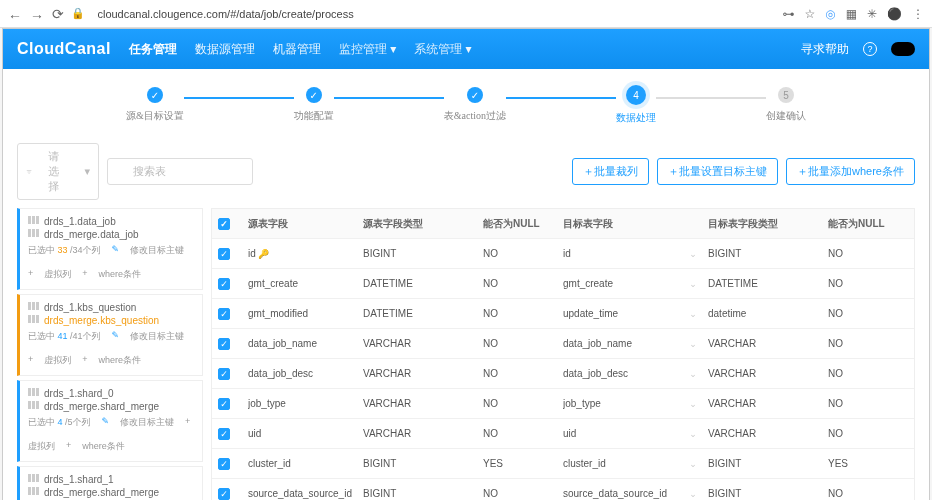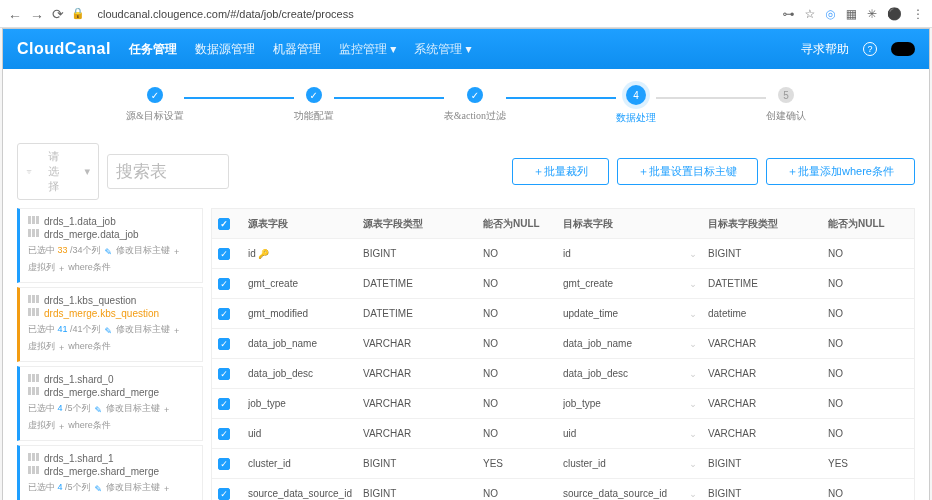--- a/index.html
+++ b/index.html
@@ -24,32 +24,32 @@
     .step { display: flex; flex-direction: column; align-items: center; font-size: 10px; color: #888; }
     .step .dot { width: 16px; height: 16px; border-radius: 50%; background: #1e9fff; color: #fff; display: flex; align-items: center; justify-content: center; font-size: 10px; }
     .step.cur .dot { width: 20px; height: 20px; box-shadow: 0 0 0 4px rgba(30,159,255,.15); }
     .step.pend .dot { background: #ddd; color: #999; }
     .step .lbl { margin-top: 6px; font-family: Liberation Serif, serif; }
     .step-line { height: 2px; background: #1e9fff; width: 110px; margin-bottom: 14px; }
     .step-line.pend { background: #ddd; }
     .toolbar { display: flex; align-items: center; padding: 8px 14px; gap: 8px; }
     .sel-box { border: 1px solid #ddd; border-radius: 3px; padding: 5px 8px; display: flex; align-items: center; gap: 16px; color: #bbb; font-size: 11px; width: 82px; }
     .sel-box svg { width: 10px; height: 10px; fill: #bbb; }
-    .search-box { border: 1px solid #ddd; border-radius: 3px; padding: 5px 8px; color: #bbb; font-size: 17px; width: 122px; }
+    .search-box { border: 1px solid #ddd; border-radius: 3px; padding: 5px 25px; color: #bbb; font-size: 11px; width: 146px; }
     .tb-right { margin-left: auto; display: flex; gap: 8px; }
-    .btn-line { border: 1px solid #1e9fff; color: #1e9fff; background: #fff; padding: 5px 20px; border-radius: 3px; font-size: 11px; cursor: pointer; }
+    .btn-line { border: 1px solid #1e9fff; color: #1e9fff; background: #fff; padding: 5px 10px; border-radius: 3px; font-size: 11px; cursor: pointer; }
     .content { display: flex; padding: 0 14px 8px; gap: 8px; }
     .side { width: 186px; display: flex; flex-direction: column; gap: 4px; }
     .side-card { border: 1px solid #eee; border-left: 3px solid #1e9fff; padding: 6px 8px 8px; font-size: 10px; color: #666; }
     .side-card.sel { border-left-color: #f39c12; }
     .sc-row { display: flex; align-items: flex-start; gap: 5px; padding: 1px 0; }
     .sc-row.ht { color: #f39c12; }
     .tbl-ico { display: inline-flex; gap: 1px; }
     .tbl-ico i { width: 3px; height: 8px; background: #ccc; display: inline-block; }
-    .sc-sub { font-size: 9px; margin-top: 3px; color: #999; display: flex; gap: 4px; flex-wrap: wrap; align-items: flex-end; }
+    .sc-sub { font-size: 9px; margin-top: 3px; color: #999; display: flex; gap: 11px; flex-wrap: wrap; align-items: flex-start; }
     .edit-ico { color: #1e9fff; }
     .cnt-y { color: #f39c12; }
     .cnt-b { color: #1e9fff; }
     .main { flex: 1; border: 1px solid #eee; display: flex; flex-direction: column; }
     .grid { flex: 1; }
     .gh, .gr { display: grid; grid-template-columns: 30px 1fr 120px 80px 1fr 30px 120px 80px; align-items: center; min-height: 30px; border-bottom: 1px solid #f0f0f0; padding: 0 6px; font-size: 10px; }
     .gh { background: #fafafa; color: #666; font-weight: 600; }
     .gr { color: #555; }
     .cb { width: 12px; height: 12px; border: 1px solid #1e9fff; border-radius: 2px; display: inline-flex; align-items: center; justify-content: center; background: #1e9fff; color: #fff; font-size: 9px; }
     .cell { white-space: nowrap; overflow: hidden; text-overflow: ellipsis; }

